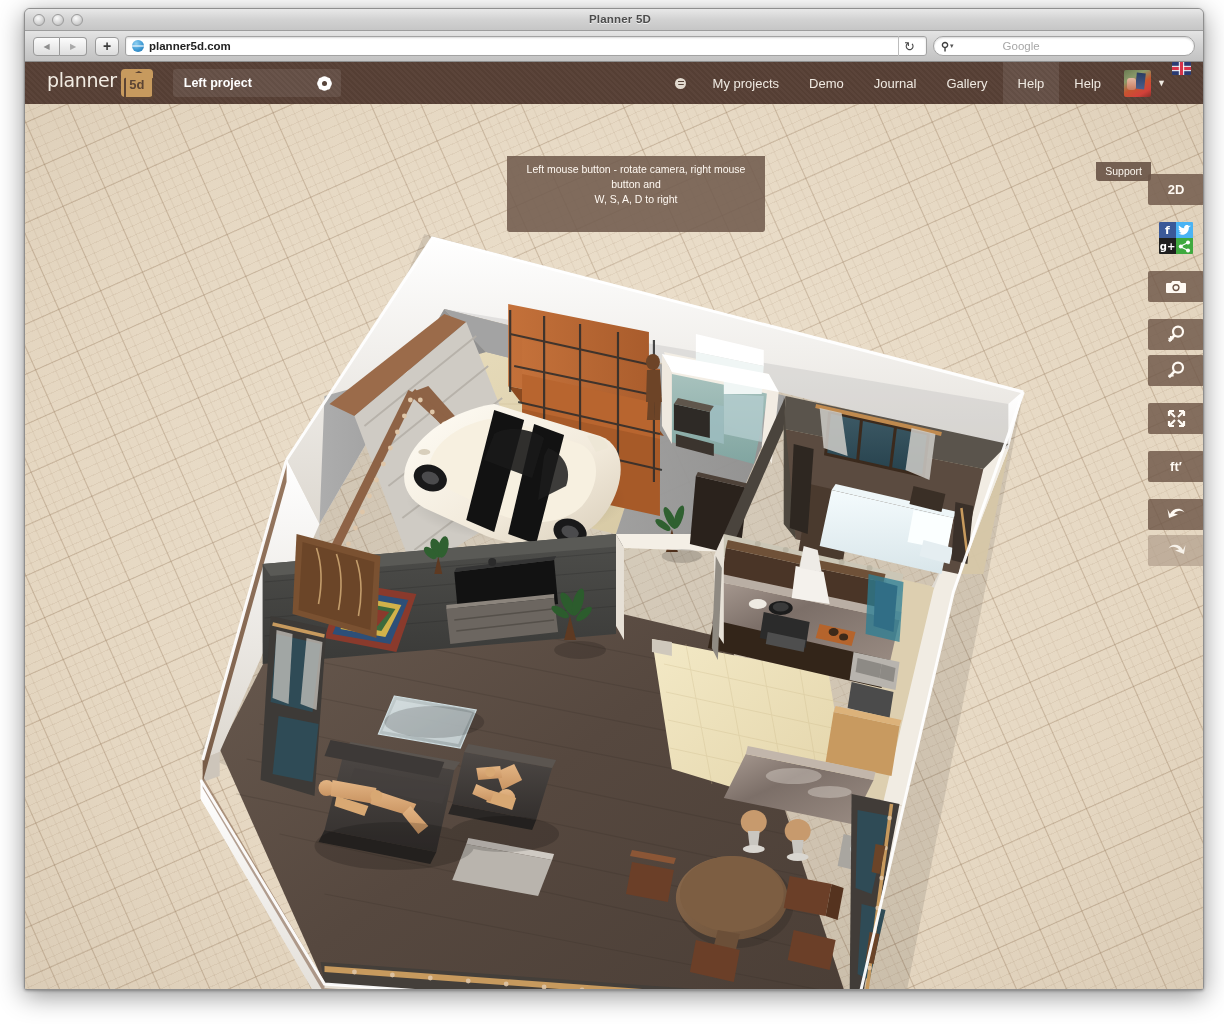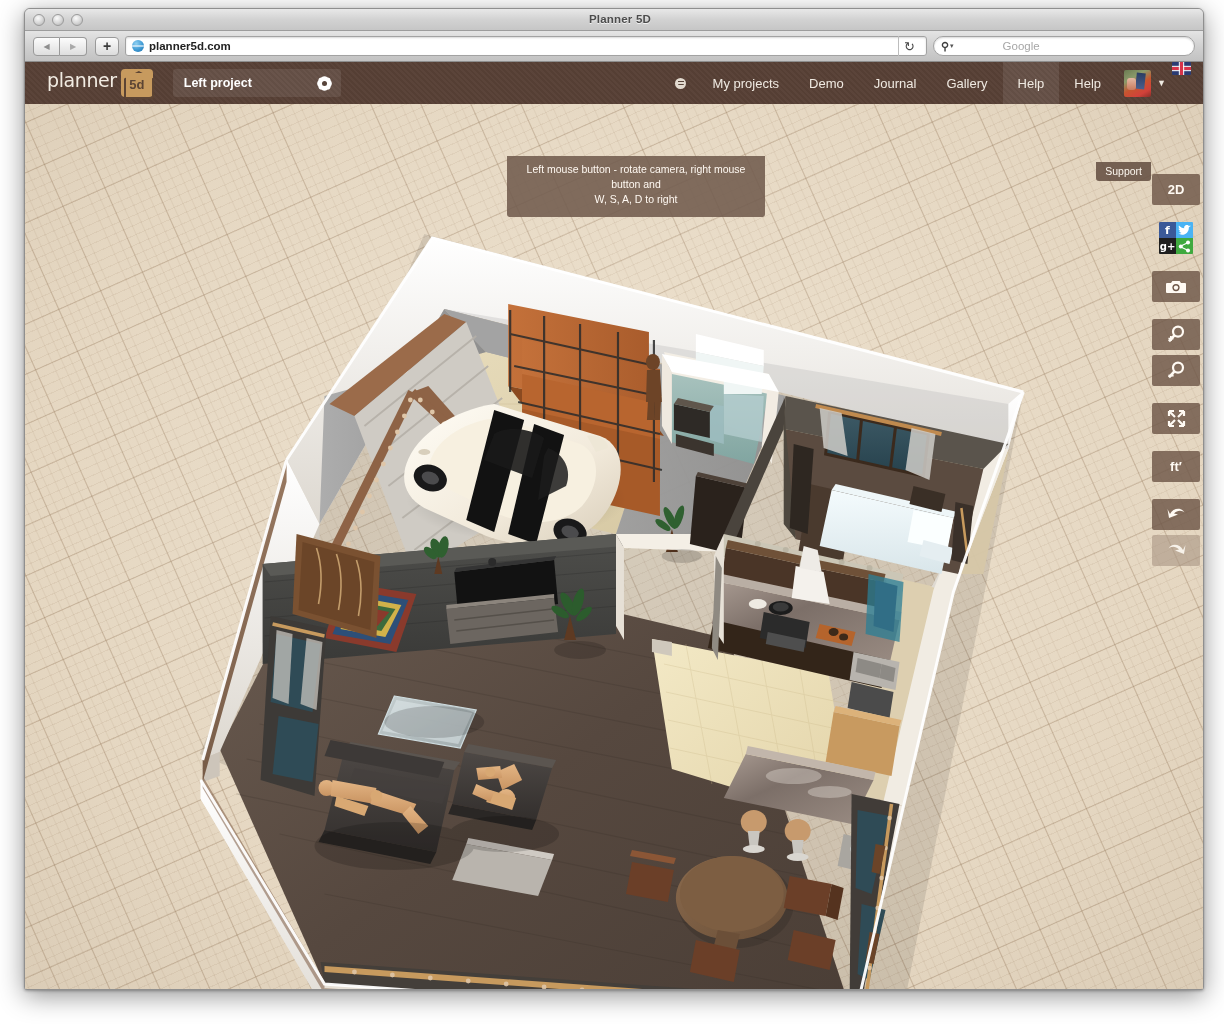--- a/index.html
+++ b/index.html
@@ -248,21 +248,21 @@
     content:''; position:absolute; left:8px; top:-3px; width:3px; height:20px;
     background:#d8344a;
     box-shadow: 0 0 0 1.2px rgba(255,255,255,.85);
   }
 
   
   #hint-tooltip {
     position: absolute;
     left: 482px; top: 94px;
     width: 258px;
-    padding: 6px 8px 9px;
+    padding: 6px 8px 24px;
     background: rgba(113,91,77,.88);
     border-radius: 0 0 3px 3px;
     text-align: center;
     font-size: 10.5px; color: #fff9f2; line-height: 1.45;
     z-index: 19;
   }
   #support-tab {
     position: absolute; right: 52px; top: 100px;
     padding: 3px 9px 4px;
     background: rgba(104,83,70,.9);
@@ -299,21 +299,21 @@
   svg#house-svg { position: absolute; left: 0; top: 0; width: 100%; height: 100%; }
 
   
   #right-toolbar {
     position: absolute; right: 8px; top: 70px;
     width: 38px;
     display: flex; flex-direction: column; align-items: center;
     gap: 5px; z-index: 18;
   }
   .tool-btn {
-    width: 48px; height: 31px;
+    width: 56px; height: 31px;
     background: rgba(110,87,72,.82);
     border-radius: 2px;
     display: flex; align-items: center; justify-content: center;
     color: #fffaf3;
     font-size: 13px; font-weight: bold;
   }
   .tool-btn.light { background: rgba(170,150,133,.62); }
   .tool-btn svg { display: block; }
   #social-stack {
     width: 34px; height: 32px;

